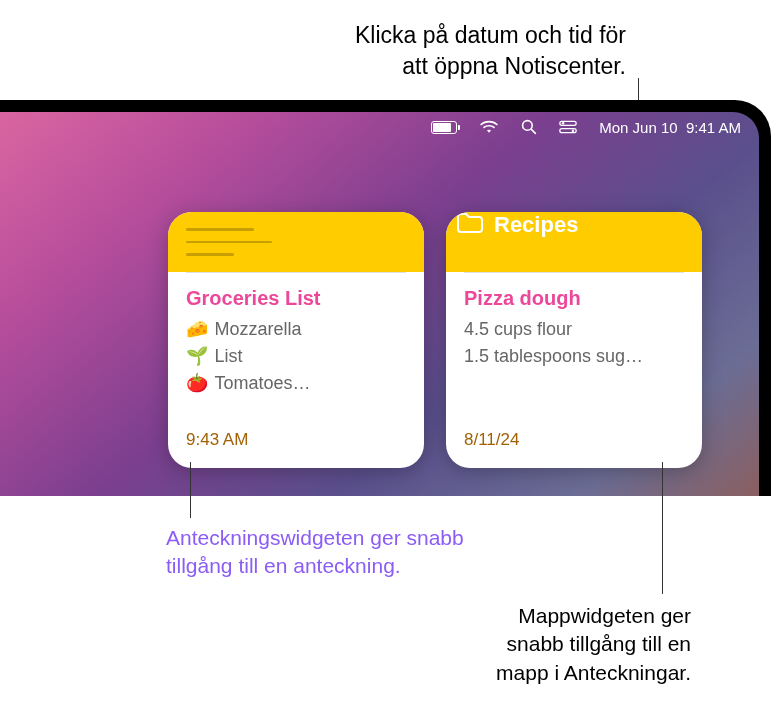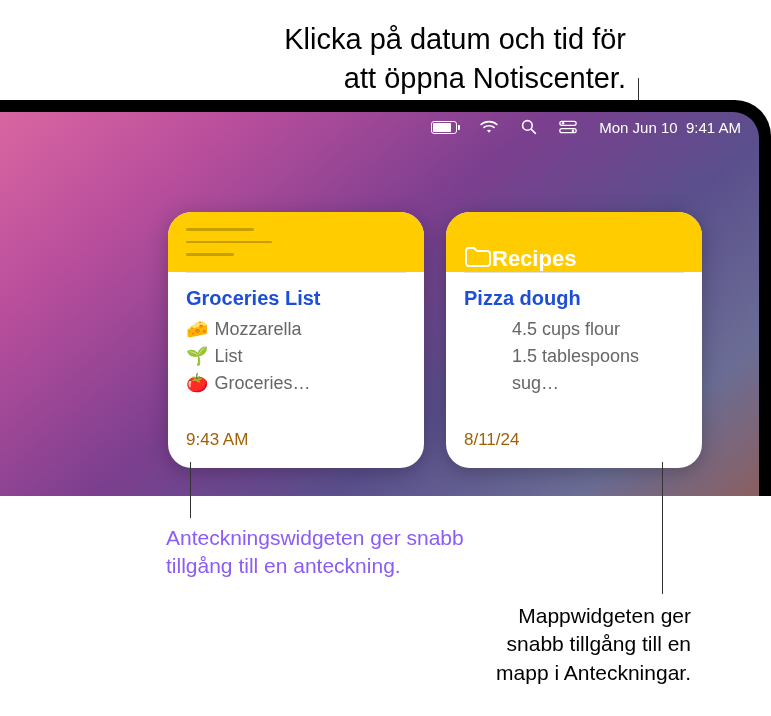--- a/index.html
+++ b/index.html
@@ -12,21 +12,21 @@
       width: 771px;
       height: 716px;
       position: relative;
       background: white;
     }
     .callout-top {
       position: absolute;
       top: 20px;
       right: 145px;
       text-align: right;
-      font-size: 29px;
+      font-size: 23px;
       line-height: 1.35;
       color: #000;
     }
     .callout-line-top {
       position: absolute;
       top: 78px;
       right: 132px;
       width: 1px;
       height: 60px;
       background: #333;
@@ -121,22 +121,23 @@
       border-radius: 24px;
       overflow: hidden;
       box-shadow: 0 4px 20px rgba(0,0,0,0.25);
       display: flex;
       flex-direction: column;
     }
     .widget-header {
       background: #ffcc00;
       height: 60px;
       display: flex;
-      align-items: flex-end;
-      padding: 0 18px;
+      align-items: flex-start;
+      padding: 0 10px;
+      gap: 10px;
     }
     .widget-header-empty {
       height: 60px;
     }
     .widget-header-with-lines {
       display: flex;
       flex-direction: column;
       justify-content: center;
       align-items: flex-start;
       gap: 10px;
@@ -166,39 +167,38 @@
     }
     .widget-body {
       padding: 14px 18px 10px 18px;
       flex: 1;
       display: flex;
       flex-direction: column;
     }
     .widget-title {
       font-size: 20px;
       font-weight: 600;
-      color: #1d4ed8;
+      color: #ec4899;
       margin-bottom: 6px;
     }
     .widget-item {
       display: flex;
       align-items: center;
       gap: 6px;
       font-size: 18px;
       color: #666;
       line-height: 1.5;
     }
     .widget-item-emoji {
       font-size: 18px;
     }
     .widget-line {
       font-size: 18px;
       color: #666;
       line-height: 1.5;
-      margin-left: 48px;
     }
     .widget-footer {
       padding: 0 18px 18px 18px;
       font-size: 17px;
       color: #a16207;
     }
     .callout-bottom-1 {
       position: absolute;
       top: 524px;
       left: 166px;
@@ -287,21 +287,21 @@
           <div class="widget-item">
             <span class="widget-item-emoji">🧀</span>
             <span>Mozzarella</span>
           </div>
           <div class="widget-item">
             <span class="widget-item-emoji">🌱</span>
             <span>List</span>
           </div>
           <div class="widget-item">
             <span class="widget-item-emoji">🍅</span>
-            <span>Groceries…</span>
+            <span>Tomatoes…</span>
           </div>
         </div>
         <div class="widget-footer">9:43 AM</div>
       </div>
 
       <div class="widget">
         <div class="widget-header">
           <span class="folder-icon">
             <svg viewBox="0 0 28 22">
               <path d="M2 5 C2 3.3 3.3 2 5 2 L10 2 L13 5 L23 5 C24.7 5 26 6.3 26 8 L26 17 C26 18.7 24.7 20 23 20 L5 20 C3.3 20 2 18.7 2 17 Z" stroke="#fff" stroke-width="2" fill="none"></path>

